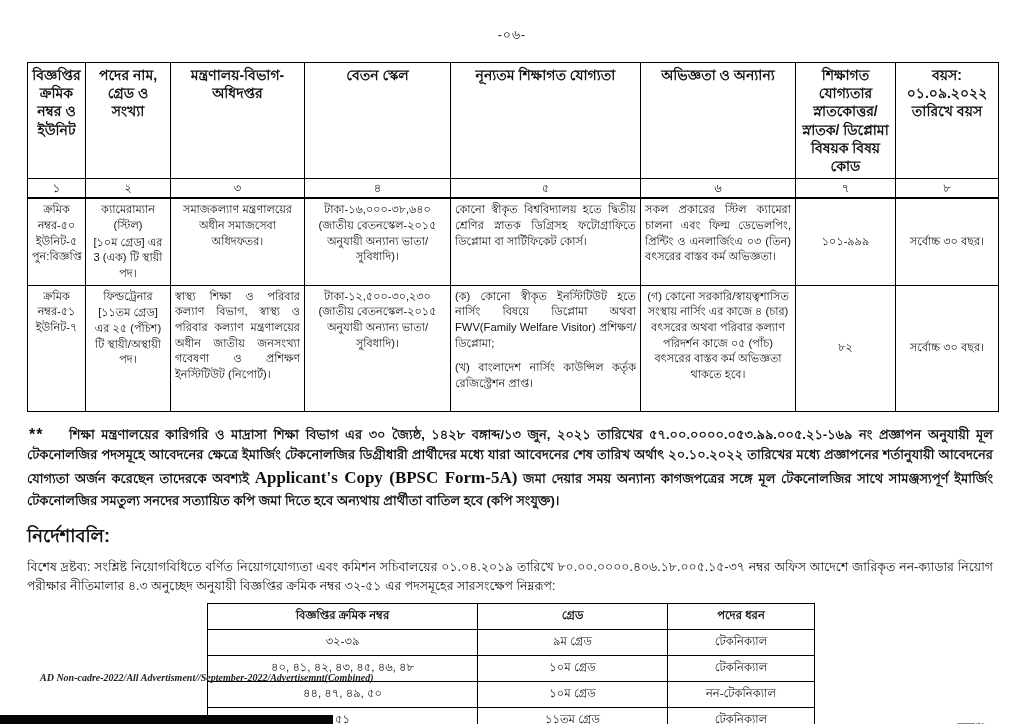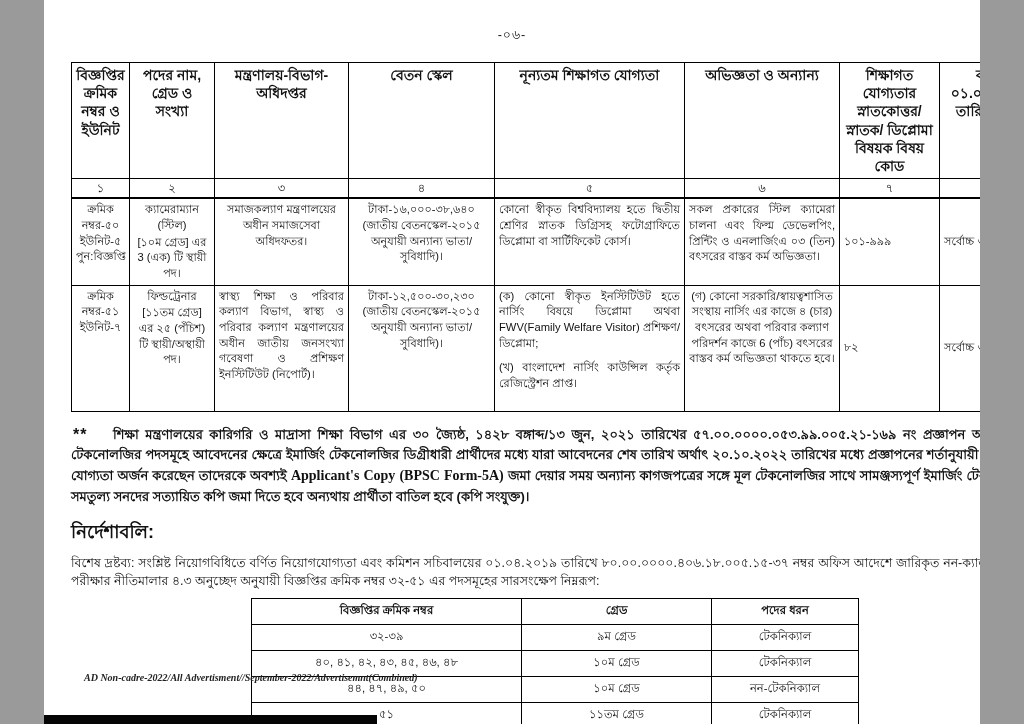--- a/index.html
+++ b/index.html
@@ -1,19 +1,19 @@
 <!DOCTYPE html>
 <html lang="bn"><head>
 <meta charset="utf-8">
 <style>
   * { margin: 0; padding: 0; box-sizing: border-box; }
   html, body { background: #9a9a9a; }
   .page {
     position: relative;
-    width: 936px;
+    width: 1024px;
     height: 724px;
     margin: 0 auto;
     background: #ffffff;
     color: #111;
     font-family: "Liberation Sans", sans-serif;
     overflow: hidden;
   }
   .content { padding: 26px 27px 0 27px; }
   .page-number {
     text-align: center;
@@ -44,21 +44,21 @@
   }
   tr.colnum-row td {
     text-align: center;
     height: 18px;
     padding: 1px;
     border-bottom: 2px solid #000;
     font-size: 11.5px;
   }
   .cell-center { text-align: center; }
   .cell-justify { text-align: justify; }
-  .cell-middle { vertical-align: middle !important; }
+  .cell-middle { vertical-align: middle !important; text-align: center; }
   .bold { font-weight: normal; }
   .post-detail { margin-top: 1px; }
   .qual-b { margin-top: 9px; }
 
   
   .note-para {
     position: relative;
     margin-top: 13px;
     width: 966px;
     font-size: 13px;
@@ -72,21 +72,21 @@
     left: 2px;
     top: -2px;
     font-size: 16px;
     letter-spacing: 1px;
     font-weight: bold;
     text-indent: 0;
   }
   .english-serif {
     font-family: "Liberation Serif", serif;
     font-weight: bold;
-    font-size: 14px;
+    font-size: 17px;
   }
 
   
   .directives-heading {
     margin-top: 11px;
     font-size: 18px;
     font-weight: bold;
   }
   .special-note {
     margin-top: 5px;
@@ -206,21 +206,21 @@
           <td class="cell-center">
             <div class="bold">ফিল্ডট্রেনার</div>
             <div class="post-detail">[১১তম গ্রেড] এর ২৫ (পঁচিশ) টি স্থায়ী/অস্থায়ী পদ।</div>
           </td>
           <td class="cell-justify">স্বাস্থ্য শিক্ষা ও পরিবার কল্যাণ বিভাগ, স্বাস্থ্য ও পরিবার কল্যাণ মন্ত্রণালয়ের অধীন জাতীয় জনসংখ্যা গবেষণা ও প্রশিক্ষণ ইনস্টিটিউট (নিপোর্ট)।</td>
           <td class="cell-center">টাকা-১২,৫০০-৩০,২৩০ (জাতীয় বেতনস্কেল-২০১৫ অনুযায়ী অন্যান্য ভাতা/সুবিধাদি)।</td>
           <td class="cell-justify">
             <div>(ক) কোনো স্বীকৃত ইনস্টিটিউট হতে নার্সিং বিষয়ে ডিপ্লোমা অথবা FWV(Family Welfare Visitor) প্রশিক্ষণ/ডিপ্লোমা;</div>
             <div class="qual-b">(খ) বাংলাদেশ নার্সিং কাউন্সিল কর্তৃক রেজিস্ট্রেশন প্রাপ্ত।</div>
           </td>
-          <td class="cell-center">(গ) কোনো সরকারি/স্বায়ত্বশাসিত সংস্থায় নার্সিং এর কাজে ৪ (চার) বৎসরের অথবা পরিবার কল্যাণ পরিদর্শন কাজে 6 (পাঁচ) বৎসরের বাস্তব কর্ম অভিজ্ঞতা থাকতে হবে।</td>
+          <td class="cell-center">(গ) কোনো সরকারি/স্বায়ত্বশাসিত সংস্থায় নার্সিং এর কাজে ৪ (চার) বৎসরের অথবা পরিবার কল্যাণ পরিদর্শন কাজে ০৫ (পাঁচ) বৎসরের বাস্তব কর্ম অভিজ্ঞতা থাকতে হবে।</td>
           <td class="cell-middle">৮২</td>
           <td class="cell-middle">সর্বোচ্চ ৩০ বছর।</td>
         </tr>
       </tbody>
     </table>
 
     <p class="note-para">
       <span class="note-marker">**</span>
       <span>শিক্ষা মন্ত্রণালয়ের কারিগরি ও মাদ্রাসা শিক্ষা বিভাগ এর ৩০ জ্যৈষ্ঠ, ১৪২৮ বঙ্গাব্দ/১৩ জুন, ২০২১ তারিখের ৫৭.০০.০০০০.০৫৩.৯৯.০০৫.২১-১৬৯ নং প্রজ্ঞাপন অনুযায়ী মূল টেকনোলজির পদসমূহে আবেদনের ক্ষেত্রে ইমার্জিং টেকনোলজির ডিগ্রীধারী প্রার্থীদের মধ্যে যারা আবেদনের শেষ তারিখ অর্থাৎ ২০.১০.২০২২ তারিখের মধ্যে প্রজ্ঞাপনের শর্তানুযায়ী আবেদনের যোগ্যতা অর্জন করেছেন তাদেরকে অবশ্যই</span>
       <span class="english-serif">Applicant's Copy (BPSC Form-5A)</span>

